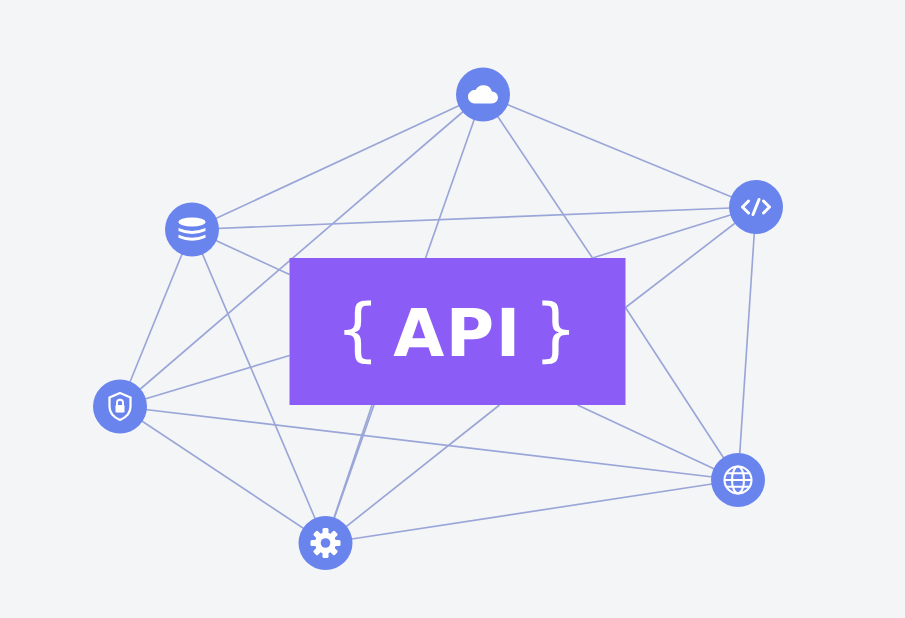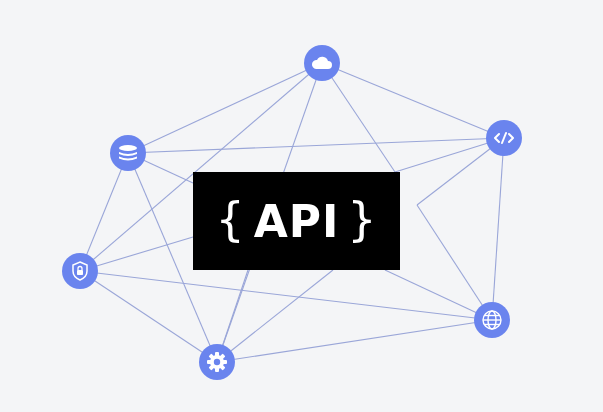--- a/index.html
+++ b/index.html
@@ -5,22 +5,22 @@
   html, body { margin: 0; padding: 0; }
   body {
     width: 603px; height: 412px; overflow: hidden;
     background: #f4f5f7;
     font-family: "DejaVu Sans", sans-serif;
     position: relative;
   }
   .canvas { position: absolute; left: 0; top: 0; width: 603px; height: 412px; }
   svg.edges { position: absolute; left: 0; top: 0; }
   .api-box {
-    position: absolute; left: 193px; top: 172px; width: 207px; height: 98px;
-    background: #000000;
+    position: absolute; left: 193px; top: 172px; width: 224px; height: 98px;
+    background: #8b5cf6;
     display: flex; align-items: center; justify-content: center;
   }
   .api-label {
     color: #ffffff; font-family: "DejaVu Sans", sans-serif; font-weight: bold;
     font-size: 44px; letter-spacing: 1px;
   }
   .brace { font-weight: normal; font-size: 46px; margin: 0 8px; position: relative; top: -2px; }
   .node {
     position: absolute; width: 36px; height: 36px; border-radius: 50%;
     background: #6a84ee; display: flex; align-items: center; justify-content: center;

